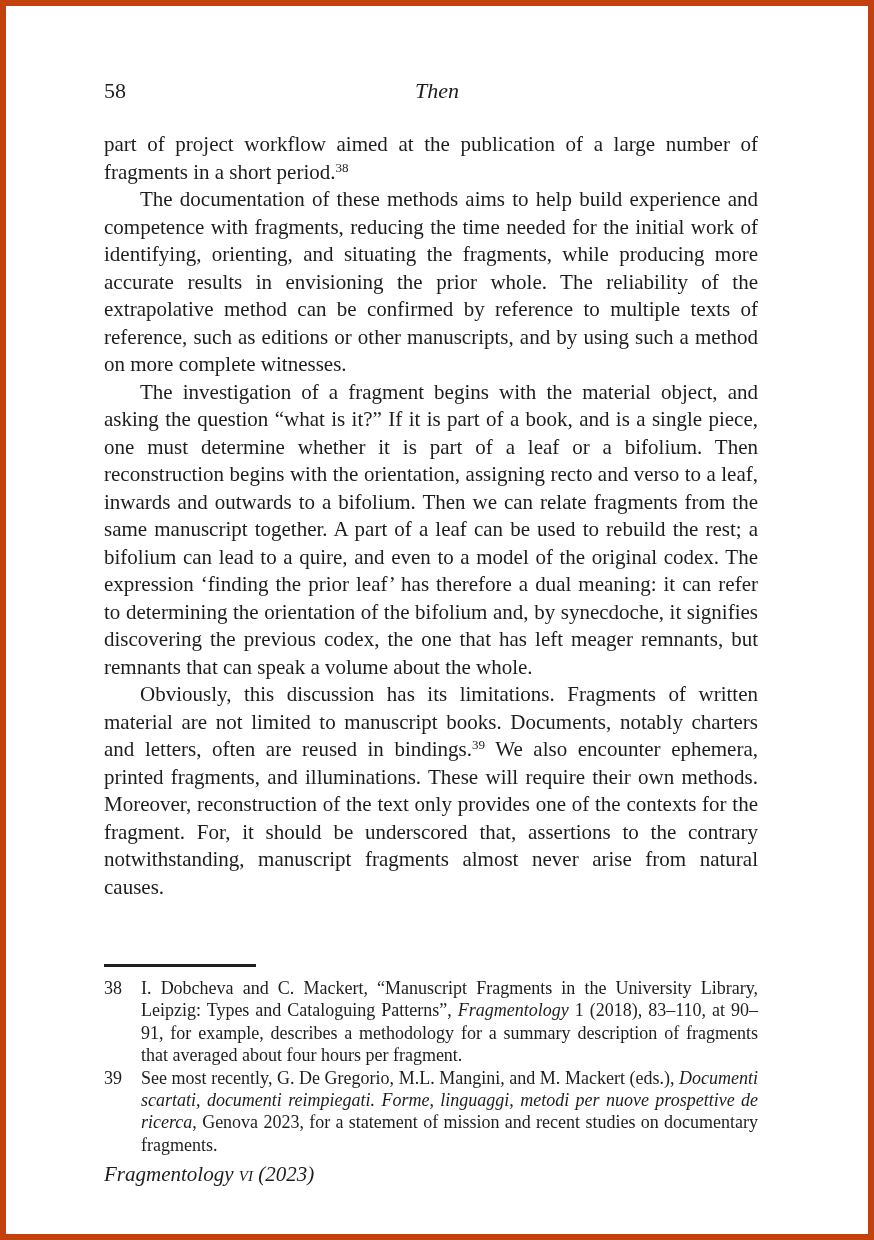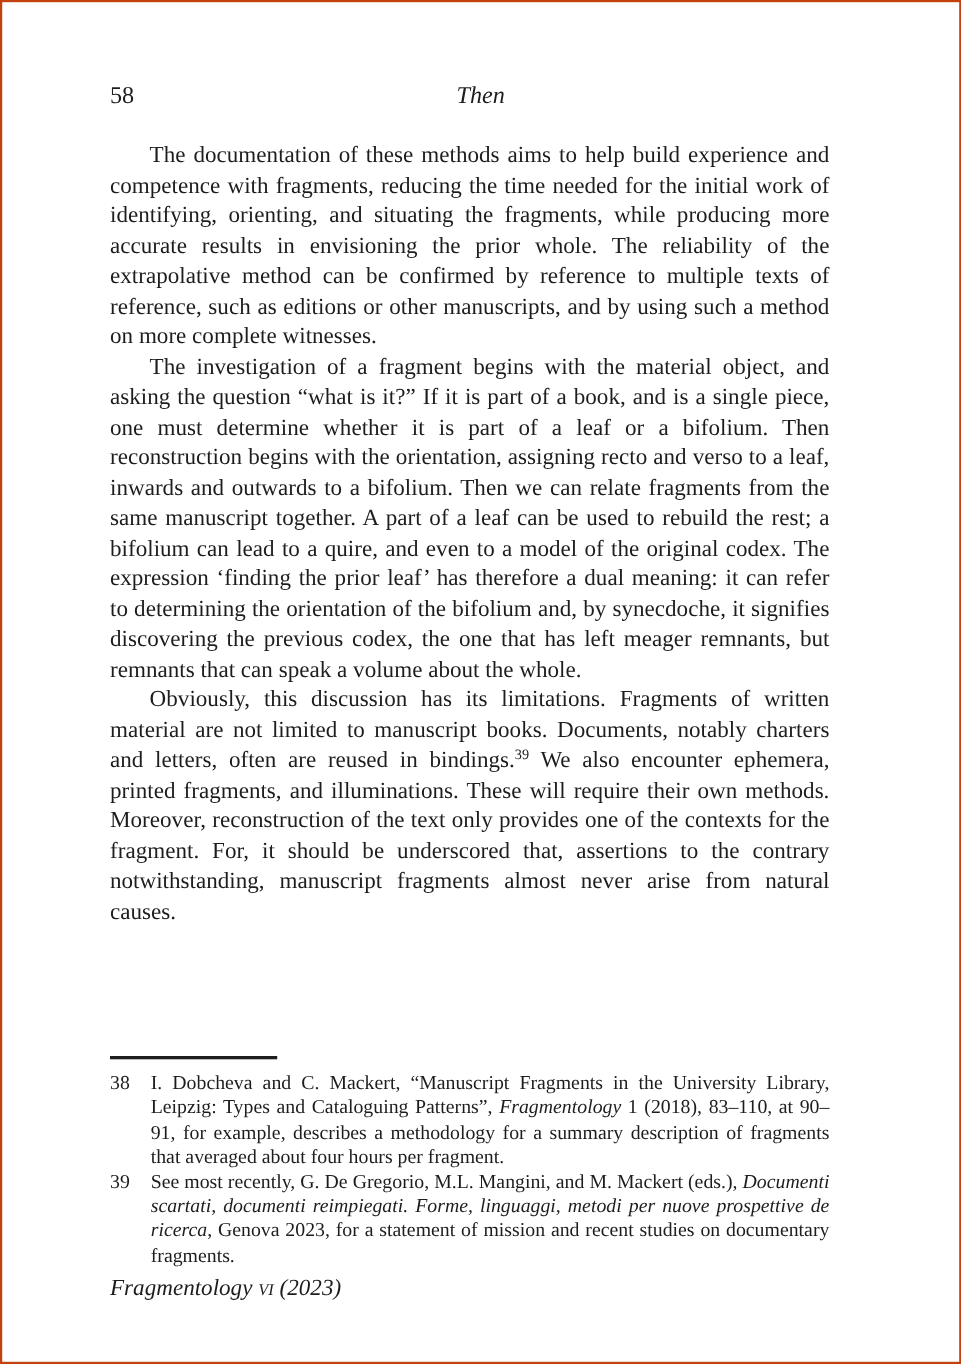--- a/index.html
+++ b/index.html
@@ -6,21 +6,21 @@
     margin: 0;
     padding: 0;
     background: #ffffff;
   }
   .page {
     position: relative;
     width: 874px;
     height: 1240px;
     background: #ffffff;
     box-sizing: border-box;
-    border: 2px solid #c2410c;
+    border: 6px solid #c2410c;
     font-family: "Liberation Serif", "DejaVu Serif", serif;
     color: #1d1d1d;
     overflow: hidden;
   }
 
   
   .header-row {
     position: absolute;
     top: 71px;
     left: 0;
@@ -113,20 +113,21 @@
 <body>
 
 <div class="page">
 
   <div class="header-row">
     <span class="page-number">58</span>
     <div class="running-title">Then</div>
   </div>
 
   <div class="body-text">
+    <p class="no-indent"><span>part of project workflow aimed at the publication of a large number of fragments in a short period.</span><sup class="fnref">38</sup></p>
     <p><span>The documentation of these methods aims to help build experience and competence with fragments, reducing the time needed for the initial work of identifying, orienting, and situating the fragments, while producing more accurate results in envisioning the prior whole. The reliability of the extrapolative method can be confirmed by reference to multiple texts of reference, such as editions or other manuscripts, and by using such a method on more complete witnesses.</span></p>
     <p><span>The investigation of a fragment begins with the material object, and asking the question “what is it?” If it is part of a book, and is a single piece, one must determine whether it is part of a leaf or a bifolium. Then reconstruction begins with the orientation, assigning recto and verso to a leaf, inwards and outwards to a bifolium. Then we can relate fragments from the same manuscript together. A part of a leaf can be used to rebuild the rest; a bifolium can lead to a quire, and even to a model of the original codex. The expression ‘finding the prior leaf’ has therefore a dual meaning: it can refer to determining the orientation of the bifolium and, by synecdoche, it signifies discovering the previous codex, the one that has left meager remnants, but remnants that can speak a volume about the whole.</span></p>
     <p><span>Obviously, this discussion has its limitations. Fragments of written material are not limited to manuscript books. Documents, notably charters and letters, often are reused in bindings.</span><sup class="fnref">39</sup><span> We also encounter ephemera, printed fragments, and illuminations. These will require their own methods. Moreover, reconstruction of the text only provides one of the contexts for the fragment. For, it should be underscored that, assertions to the contrary notwithstanding, manuscript fragments almost never arise from natural causes.</span></p>
   </div>
 
   <div class="footnotes">
     <div class="fn-rule" style="background: rgb(30, 30, 30);"></div>
     <div class="footnote">
       <span class="fn-num">38</span>
       <span>I. Dobcheva and C. Mackert, “Manuscript Fragments in the University Library, Leipzig: Types and Cataloguing Patterns”, </span><em>Fragmentology</em><span> 1 (2018), 83–110, at 90–91, for example, describes a methodology for a summary description of fragments that averaged about four hours per fragment.</span>

